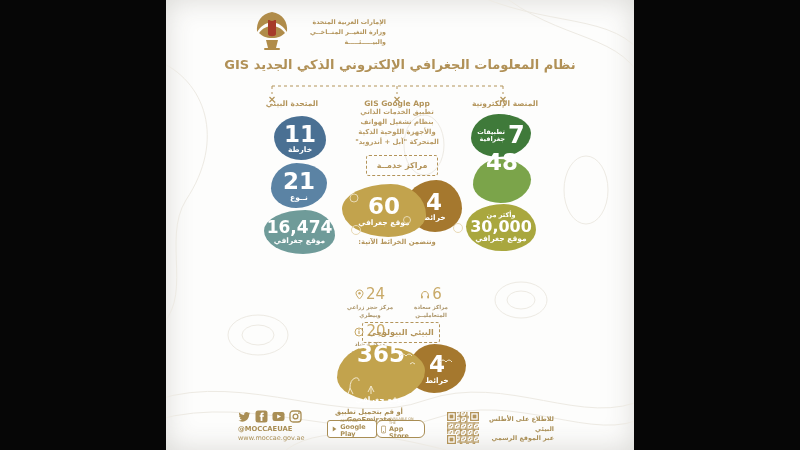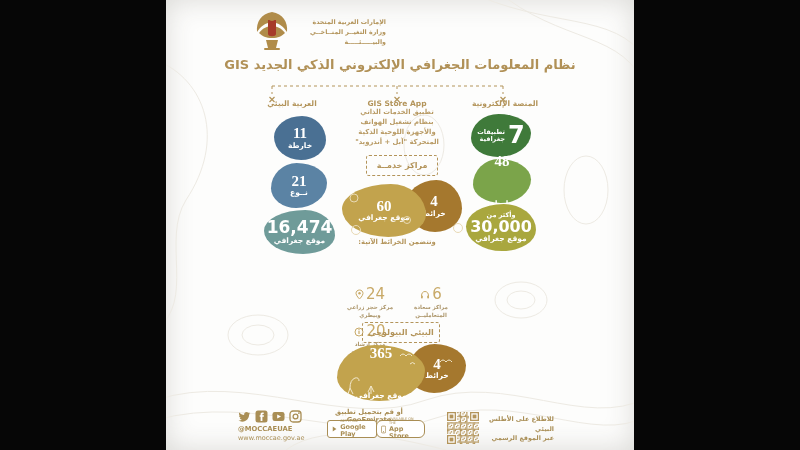--- a/index.html
+++ b/index.html
@@ -9,21 +9,21 @@
   #poster{left:166px;top:0;width:468px;height:450px;background:#fdfdfc;
           box-shadow:inset 0 0 28px rgba(60,55,45,.18);}
   .ar{direction:rtl;}
   .center{text-align:center;}
   .blob{display:flex;flex-direction:column;align-items:center;justify-content:center;
         color:#fff;text-align:center;line-height:1.05;}
   .r1{border-radius:54% 46% 48% 52% / 48% 55% 45% 52%;}
   .r2{border-radius:46% 54% 55% 45% / 56% 44% 56% 44%;}
   .r3{border-radius:58% 42% 45% 55% / 47% 58% 42% 53%;}
   .r4{border-radius:44% 56% 52% 48% / 58% 46% 54% 42%;gap:30px;}
-  .blob .num-lg{font-size:15px;font-weight:bold;font-family:Liberation Serif, serif;}
+  .blob .num-lg{font-size:23px;font-weight:bold;}
   .blob .num-md{font-size:16px;font-weight:bold;}
   .blob .lbl{font-size:7.5px;font-weight:bold;}
   .blob .pre{font-size:6.5px;font-weight:bold;}
   .hdr{font-size:7.5px;font-weight:bold;color:#b3945a;text-align:center;}
   .dashbox{border:1px dashed #b3945a;border-radius:3px;color:#b3945a;font-size:8px;
            font-weight:bold;display:flex;align-items:center;justify-content:center;}
   .mstat{display:flex;flex-direction:column;align-items:center;text-align:center;}
   .mstat .nrow{display:flex;direction:rtl;align-items:center;gap:2px;color:#c8a967;
                font-size:15px;font-weight:400;line-height:1;margin-top:39px;}
   .mstat .mlbl{font-size:5.5px;color:#ab9468;line-height:1.5;margin-top:1px;font-weight:bold;}
@@ -85,22 +85,22 @@
         <path d="M231 7 L231 15"></path>
         <path d="M337 7 L337 15"></path>
     </g>
     <g stroke="#b3945a" stroke-width="1.2">
       <path d="M103.5 18 L108.5 23 M108.5 18 L103.5 23"></path>
       <path d="M228.5 18 L233.5 23 M233.5 18 L228.5 23"></path>
       <path d="M334.5 18 L339.5 23 M339.5 18 L334.5 23"></path>
     </g>
   </svg>
 
-  <div class="abs ar hdr" style="left:252px;top:99px;width:80px;">العربية البيئي</div>
-  <div class="abs hdr" style="left:347px;top:99px;width:100px;">GIS Store App</div>
+  <div class="abs ar hdr" style="left:252px;top:99px;width:80px;">المتحدة البيئي</div>
+  <div class="abs hdr" style="left:347px;top:99px;width:100px;">GIS Google App</div>
   <div class="abs ar hdr" style="left:465px;top:99px;width:80px;">المنصة الإلكترونية</div>
 
   <div class="abs blob r1 ar" style="left: 274px; top: 116px; width: 52px; height: 44px; background: rgb(74, 112, 147);">
     <div class="num-lg">11</div>
     <div class="lbl">خارطة</div>
   </div>
   <div class="abs blob r2 ar" style="left: 271px; top: 163px; width: 56px; height: 45px; background: rgb(91, 131, 164);">
     <div class="num-lg">21</div>
     <div class="lbl">نــوع</div>
   </div>

